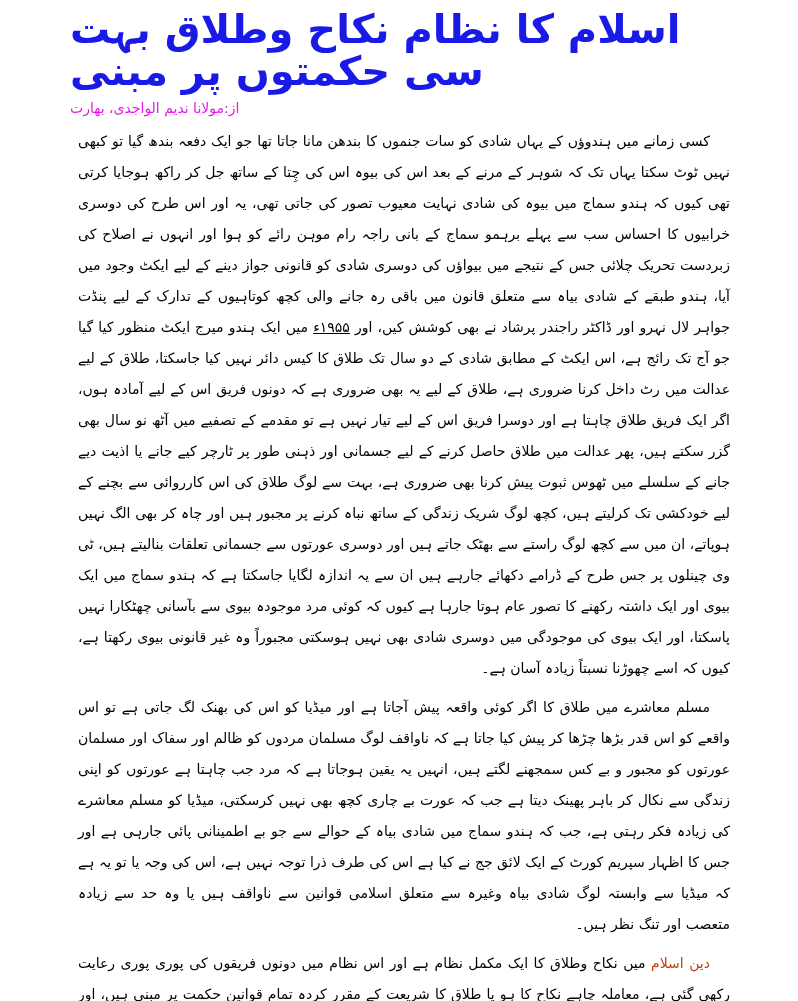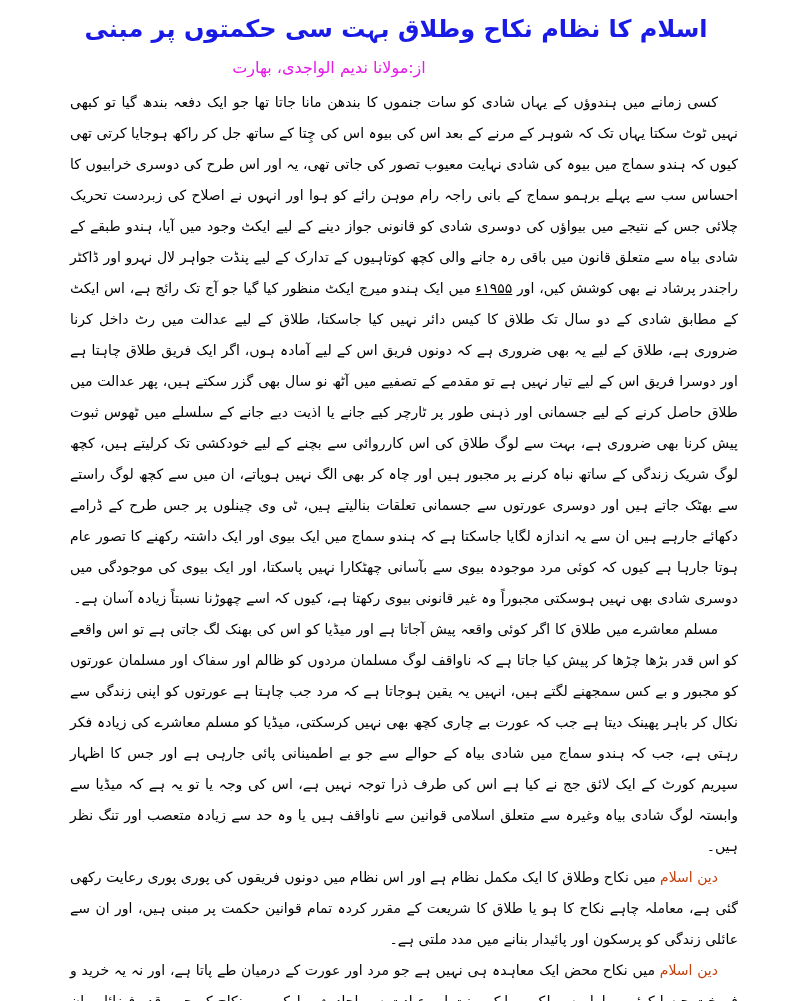--- a/index.html
+++ b/index.html
@@ -4,39 +4,39 @@
 <style>
   html, body { margin: 0; padding: 0; background: #ffffff; }
   body { width: 798px; height: 1001px; overflow: hidden; position: relative; }
   .page {
     direction: rtl;
     font-family: "DejaVu Sans", sans-serif;
     color: #000;
     padding: 0 60px 0 70px;
   }
   .title {
-    text-align: center;
+    text-align: left;
     color: #1a1ae6;
-    font-size: 24px;
+    font-size: 40px;
     font-weight: bold;
     margin: 8px 16px 6px 0;
     line-height: 42px;
   }
   .byline {
     color: #e61ae6;
-    font-size: 16px;
+    font-size: 14px;
     margin: 8px 0 10px 0;
     padding-right: 150px;
-    text-align: center;
+    text-align: left;
   }
   .para {
     font-size: 14px;
     line-height: 31px;
     text-align: justify;
-    margin: 0;
+    margin: 8px;
   }
   .para.indent { text-indent: 20px; }
   .hl { color: #c2410c; }
   .year { text-decoration: underline; }
 </style>
 </head>
 <body>
 
 <div class="page">
   <h1 class="title">اسلام کا نظام نکاح وطلاق بہت سی حکمتوں پر مبنی</h1>

